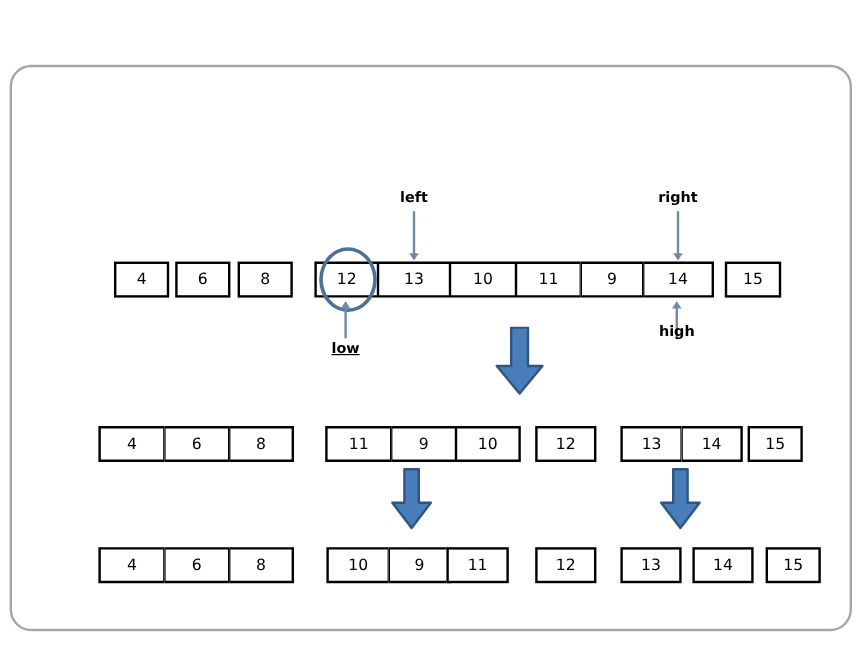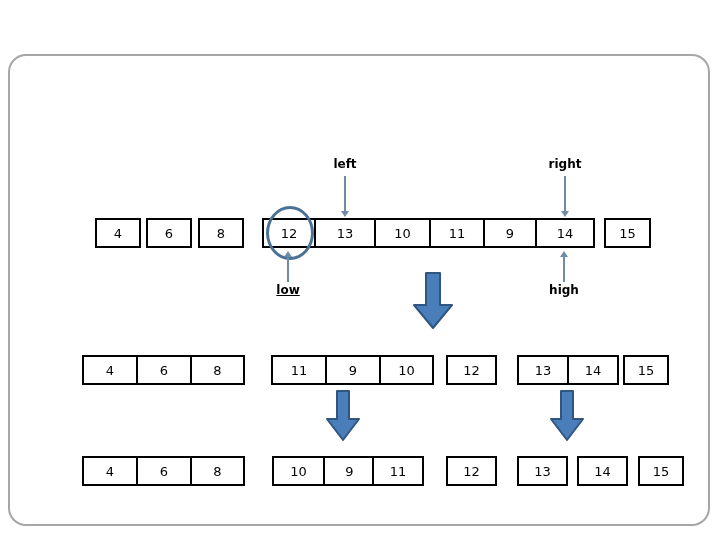--- a/index.html
+++ b/index.html
@@ -161,21 +161,21 @@
     <div class="ptr-label" style="left:565px; top:157px;">right</div>
     <div class="ptr-line" style="left:565px; top:176px; height:36px;"></div>
     <div class="ptr-head down" style="left:565px; top:211px;"></div>
 
     <div class="ptr-head up" style="left:288px; top:251px;"></div>
     <div class="ptr-line" style="left:288px; top:256px; height:26px;"></div>
     <div class="ptr-label" style="left:288px; top:283px;text-decoration:underline;">low</div>
 
     <div class="ptr-head up" style="left:564px; top:251px;"></div>
     <div class="ptr-line" style="left:564px; top:256px; height:26px;"></div>
-    <div class="ptr-label" style="left:564px; top:283px;">high</div>
+    <div class="ptr-label" style="left:564px; top:269px;">high</div>
   </div>
 
   <div class="block-arrow" style="left:412px; top:272px;">
     <svg width="42" height="58" viewBox="0 0 42 58">
       <polygon points="14,1 28,1 28,33 40,33 21,56 2,33 14,33" fill="#4a7ebb" stroke="#2e5680" stroke-width="2" stroke-linejoin="round"></polygon>
     </svg>
   </div>
 
   <div class="layer">
     <div class="cell" style="left:82px;  top:355px; width:55px; height:30px; border-right-width:1px;">4</div>

